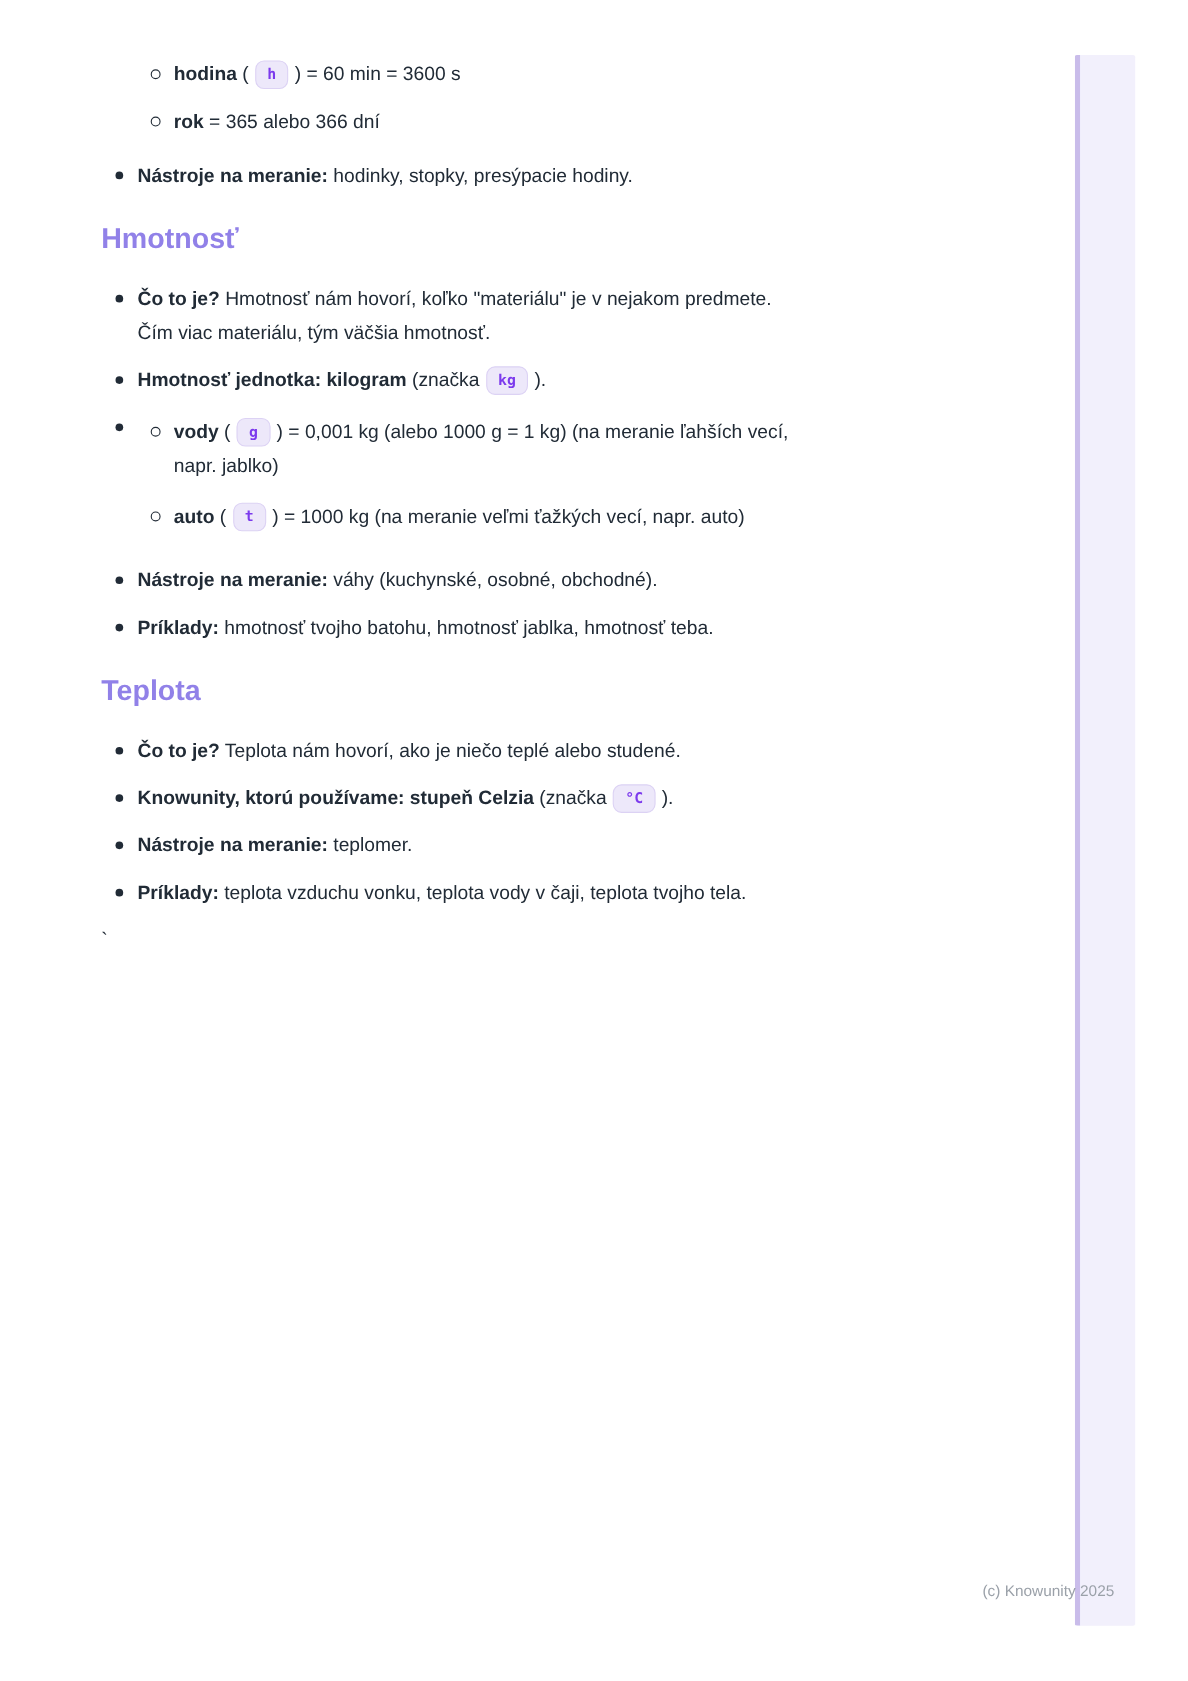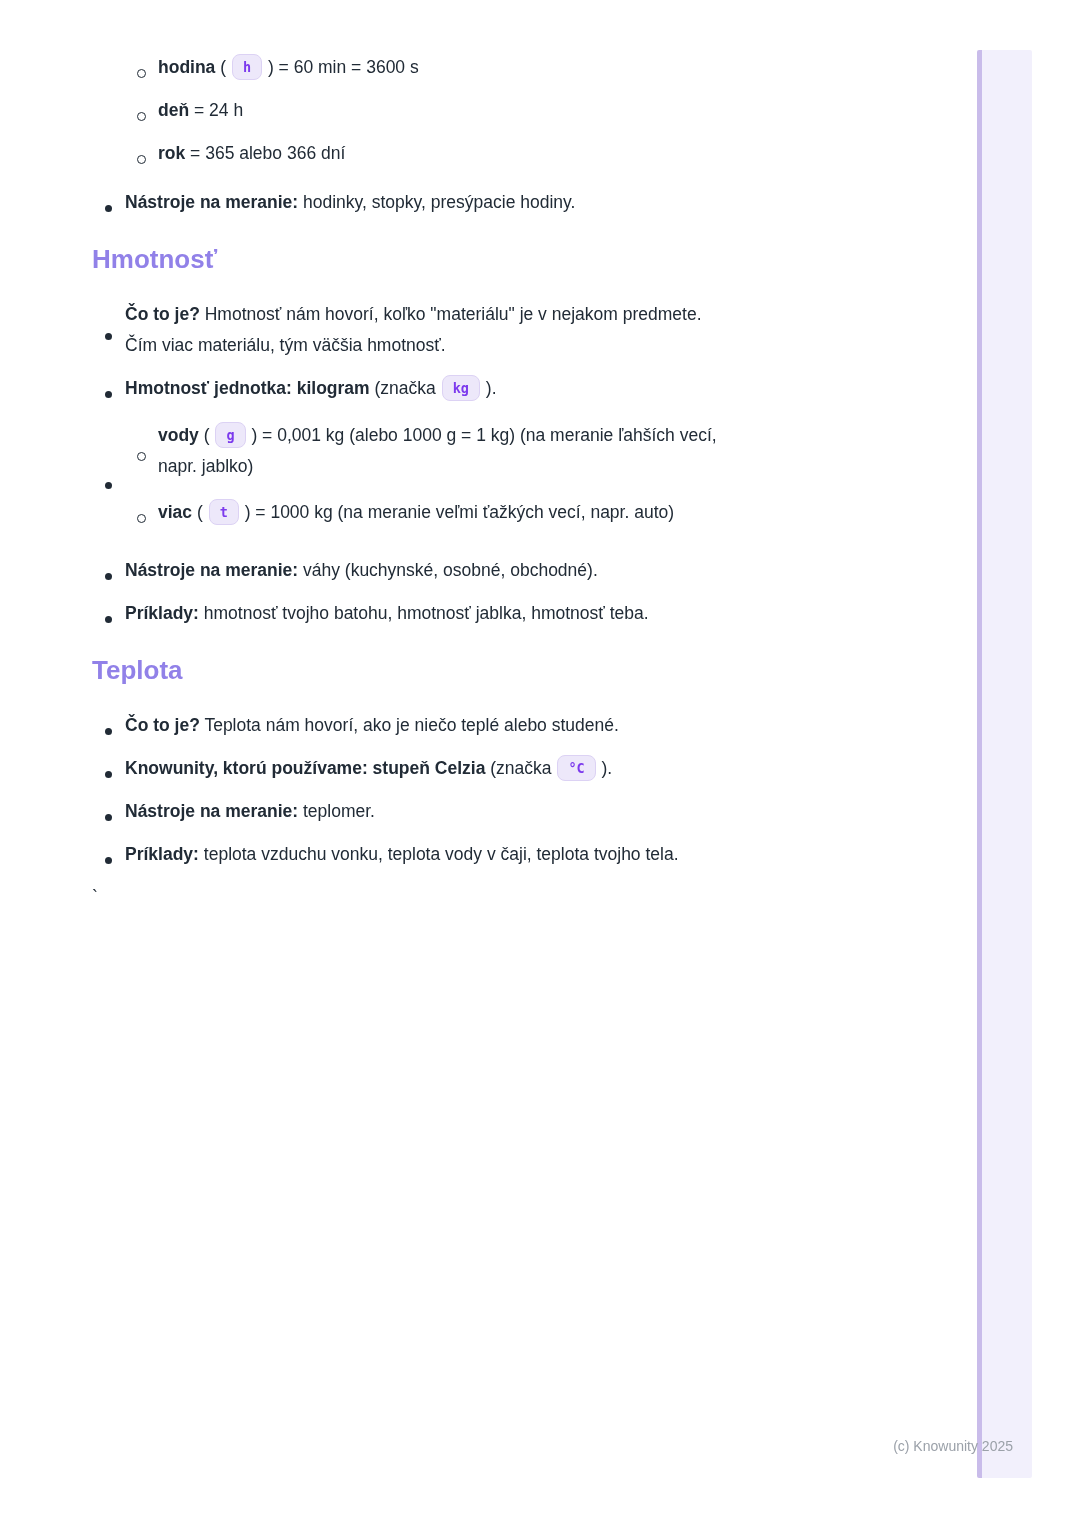--- a/index.html
+++ b/index.html
@@ -16,21 +16,21 @@
   html,body{margin:0;padding:0;}
   body{
     width:1080px;height:1528px;position:relative;overflow:hidden;
     background:#ffffff;color:var(--text);
     font-family:"Liberation Sans",sans-serif;
   }
   .content{
     position:absolute;left:92px;top:52px;width:702px;
     font-size:17.5px;line-height:31px;
   }
-  .li{display:flex;margin-bottom:12px;align-items:center;}
+  .li{display:flex;margin-bottom:12px;}
   .marker{flex:0 0 auto;}
   .dot{
     width:7px;height:7px;border-radius:50%;background:var(--text);
     margin:12px 13px 0 13px;
   }
   .ring{
     width:9px;height:9px;border-radius:50%;border:1.7px solid var(--text);
     background:transparent;margin:11px 12px 0 45px;
   }
   .sub .ring{margin-left:12px;}
@@ -74,26 +74,20 @@
       <div class="list">
         <div class="li">
           <span class="marker ring"></span>
           <div class="li-body">
             <div class="li-text"><strong>hodina</strong> ( <span class="chip">h</span> ) = 60 min = 3600 s</div>
           </div>
         </div>
         <div class="li">
           <span class="marker ring"></span>
           <div class="li-body">
-            <div class="li-text"><strong>deň</strong> = 24 h</div>
-          </div>
-        </div>
-        <div class="li">
-          <span class="marker ring"></span>
-          <div class="li-body">
             <div class="li-text"><strong>rok</strong> = 365 alebo 366 dní</div>
           </div>
         </div>
       </div>
       <div class="list after-sub">
         <div class="li">
           <span class="marker dot"></span>
           <div class="li-body">
             <div class="li-text"><strong>Nástroje na meranie:</strong> hodinky, stopky, presýpacie hodiny.</div>
           </div>
@@ -121,21 +115,21 @@
               <div class="li">
                 <span class="marker ring"></span>
                 <div class="li-body">
                   <div class="li-text"><strong>vody</strong> ( <span class="chip">g</span> ) = 0,001 kg (alebo 1000 g = 1 kg) (na meranie ľahších vecí,
 napr. jablko)</div>
                 </div>
               </div>
               <div class="li">
                 <span class="marker ring"></span>
                 <div class="li-body">
-                  <div class="li-text"><strong>viac</strong> ( <span class="chip">t</span> ) = 1000 kg (na meranie veľmi ťažkých vecí, napr. auto)</div>
+                  <div class="li-text"><strong>auto</strong> ( <span class="chip">t</span> ) = 1000 kg (na meranie veľmi ťažkých vecí, napr. auto)</div>
                 </div>
               </div>
             </div>
           </div>
         </div>
         <div class="li">
           <span class="marker dot"></span>
           <div class="li-body">
             <div class="li-text"><strong>Nástroje na meranie:</strong> váhy (kuchynské, osobné, obchodné).</div>
           </div>

